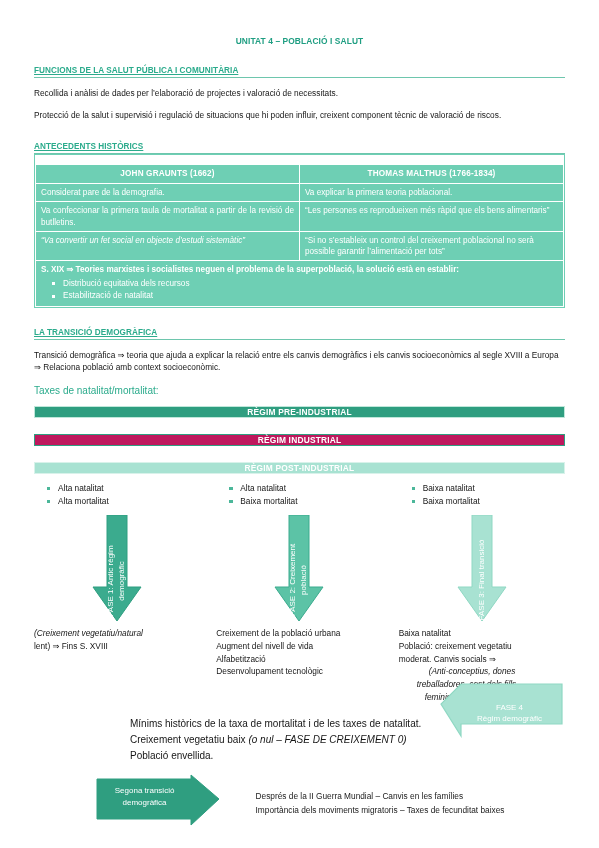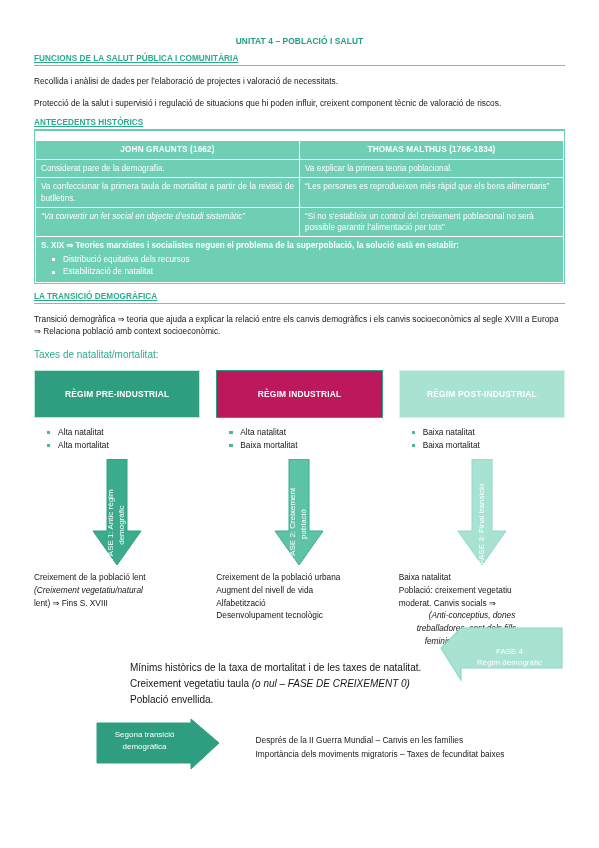--- a/index.html
+++ b/index.html
@@ -24,21 +24,21 @@
     font-size: 8.4px;
     color: #1f9e82;
     letter-spacing: .1px;
     margin: 36px 0 0 0;
   }
   .sec-head {
     color: #2bab8c;
     font-weight: bold;
     font-size: 8.2px;
     letter-spacing: .05px;
-    margin-top: 8px;
+    margin-top: 20px;
     padding-bottom: 2px;
     border-bottom: 1.1px solid #6ec6ad;
     width: 100%;
   }
   .sec-head .u { text-decoration: underline; text-decoration-color:#2bab8c; }
 
   p.body {
     margin: 10px 0 0 0;
     line-height: 1.42;
     font-size: 8.3px;
@@ -80,21 +80,21 @@
   .tbl-wrap { border: 1.4px solid #6ecfb4; padding: 0; }
   ul.tblist { margin: 2px 0 1px 0; padding-left: 22px; list-style: none; }
   ul.tblist li { position: relative; line-height: 1.5; }
   ul.tblist li::before {
     content: "";
     position: absolute; left: -11px; top: 4.5px;
     width: 3.2px; height: 3.2px; background: #ffffff;
   }
 
   
-  .regimes { display: flex; gap: 16px; margin-top: 10px; }
+  .regimes { display: flex; gap: 16px; margin-top: 10px; flex-direction: column; }
   .regime-box {
     flex: 1 1 0;
     height: 48px;
     display: flex; align-items: center; justify-content: center;
     color: #ffffff;
     font-weight: bold;
     font-size: 8.4px;
     letter-spacing: .2px;
     text-align: center;
   }
@@ -273,21 +273,20 @@
         <svg viewBox="0 0 52 108" preserveAspectRatio="none">
           <polygon points="16,0 36,0 36,72 50,72 26,106 2,72 16,72" fill="#a8e2d2" stroke="#8fd8c3" stroke-width="1"></polygon>
         </svg>
         <div class="alabel">FASE 3: Final transició</div>
       </div>
     </div>
   </div>
 
   <div class="res-row">
     <div class="res c1">
-      <div>Creixement de la població lent</div>
       <div class="it">(Creixement vegetatiu/natural</div>
       <div>lent) ⇒ Fins S. XVIII</div>
     </div>
     <div class="res c2">
       <div>Creixement de la població urbana</div>
       <div>Augment del nivell de vida</div>
       <div>Alfabetització</div>
       <div>Desenvolupament tecnològic</div>
     </div>
     <div class="res c3">
@@ -307,21 +306,21 @@
       </svg>
       <div class="f4txt">
         <div>FASE 4</div>
         <div>Règim demogràfic</div>
         <div>modern</div>
       </div>
     </div>
 
     <div class="minims">
       <div>Mínims històrics de la taxa de mortalitat i de les taxes de natalitat.</div>
-      <div><span>Creixement vegetatiu taula </span><span class="it">(o nul – FASE DE CREIXEMENT 0)</span></div>
+      <div><span>Creixement vegetatiu baix </span><span class="it">(o nul – FASE DE CREIXEMENT 0)</span></div>
       <div>Població envellida.</div>
     </div>
   </div>
 
   <div class="seg-row">
     <div class="seg-arrow">
       <svg viewBox="0 0 126 56" preserveAspectRatio="none">
         <polygon points="2,6 96,6 96,2 124,26 96,52 96,46 2,46" fill="#2f9e80" stroke="#2f9e80" stroke-width="1"></polygon>
       </svg>
       <div class="stxt">

